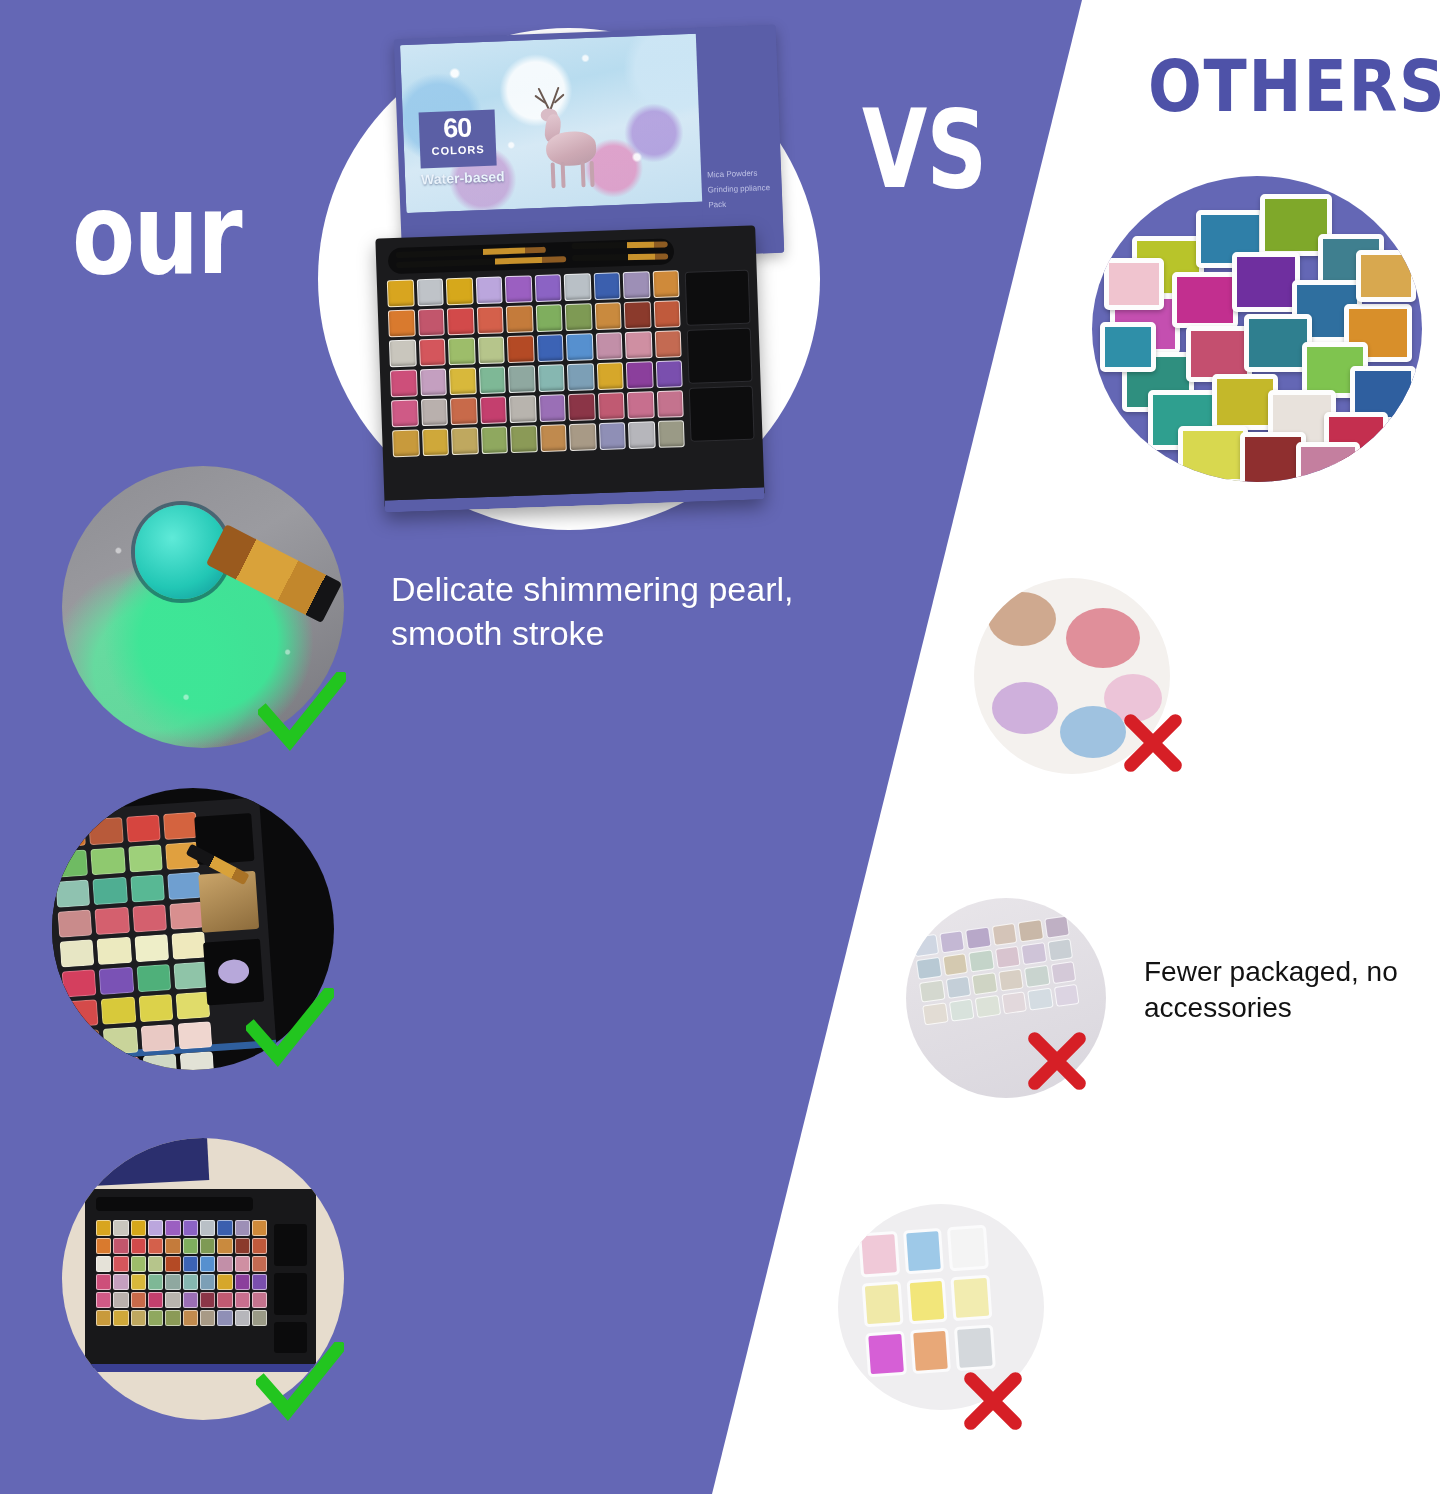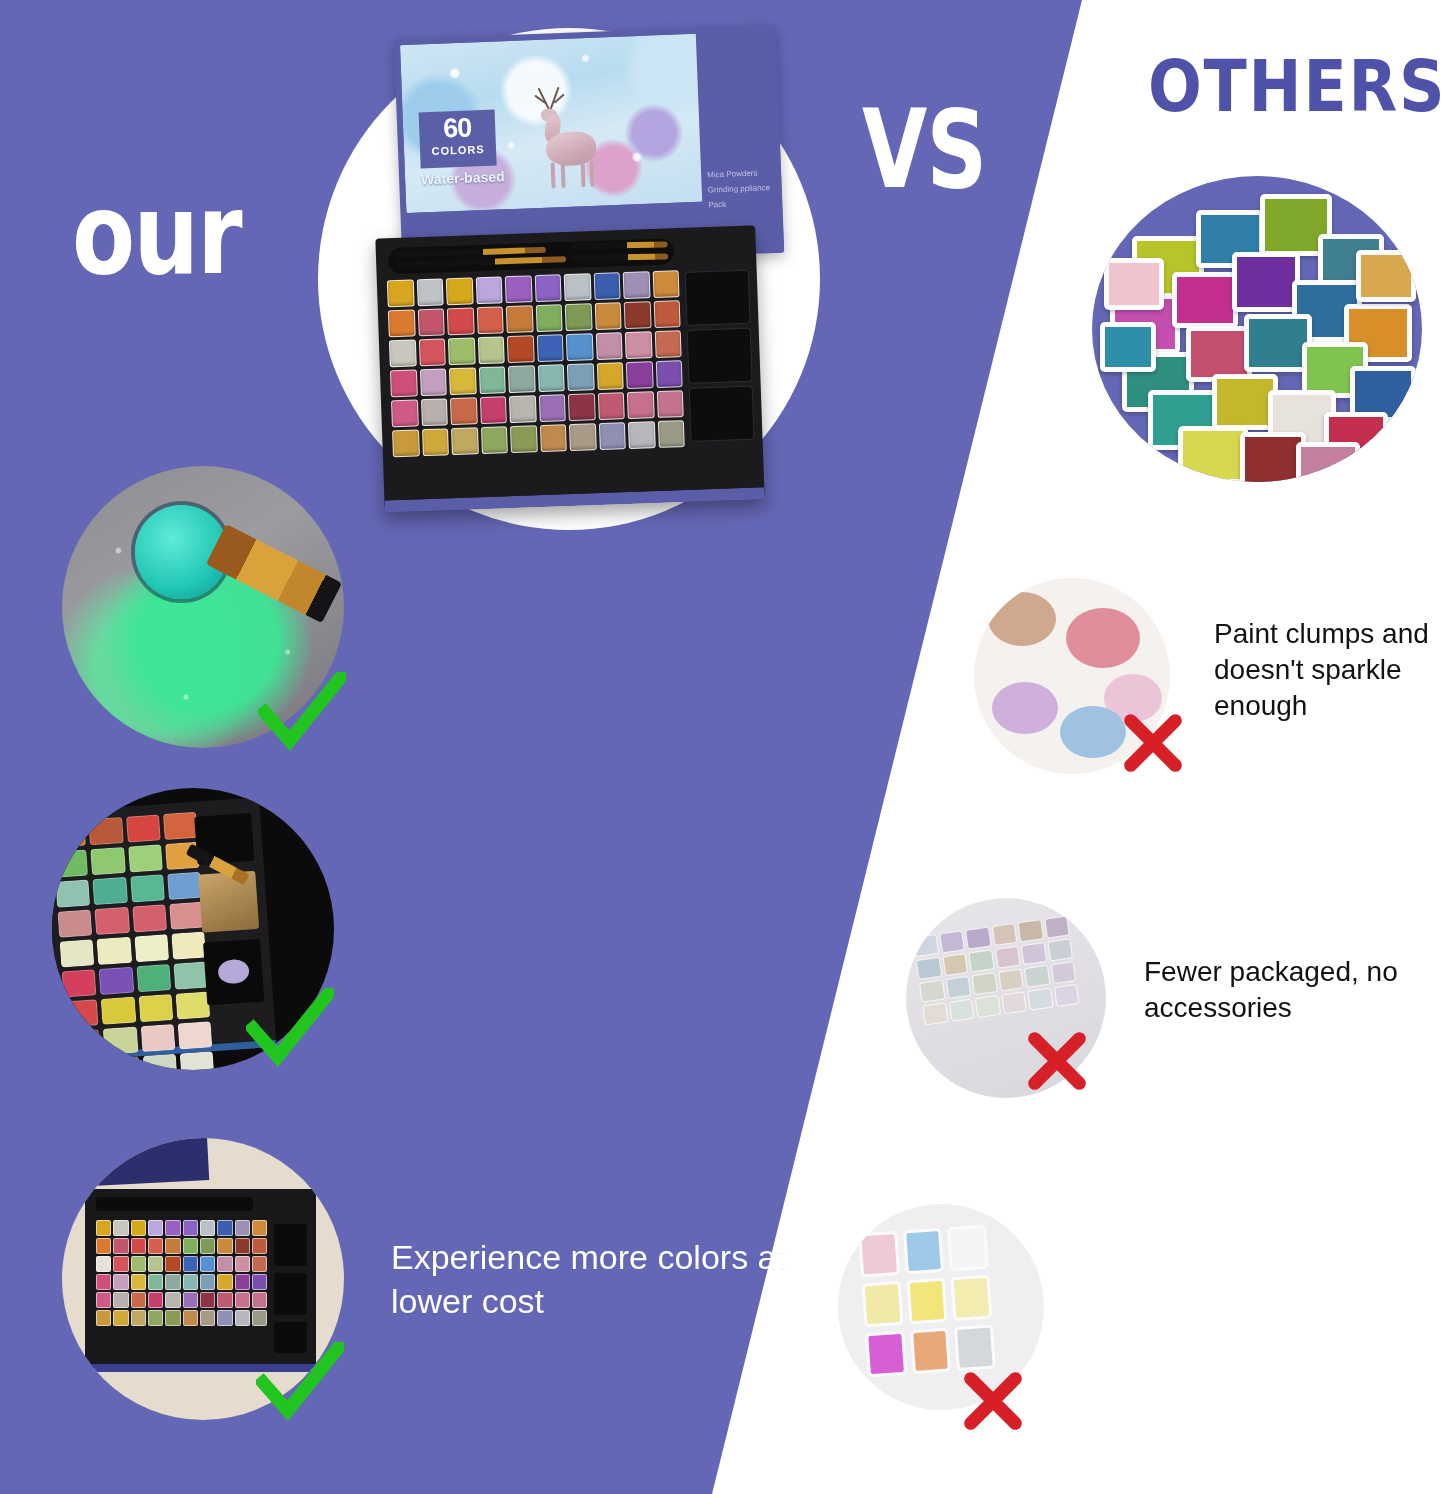--- a/index.html
+++ b/index.html
@@ -423,20 +423,21 @@
     </div>
 
   <div class="photo-circle p1">
     <div class="blob"></div>
     <div class="sheen"></div>
     <div class="pbrush"></div>
   </div>
   <svg class="tick" style="left:258px;top:672px;" viewBox="0 0 100 100">
     <path d="M8 46 L36 78 L94 6" fill="none" stroke="#22c51f" stroke-width="15" stroke-linecap="square" stroke-linejoin="miter"></path>
   </svg>
+  <div class="feat-text-left" style="left:391px;top:568px;width:500px;">Delicate shimmering pearl, smooth stroke</div>
 
   <div class="photo-circle p2">
     <div class="box">
       <div class="g" id="giftPans">
           <i class="" style="background: rgb(210, 114, 42);"></i>
           <i class="" style="background: rgb(184, 90, 58);"></i>
           <i class="" style="background: rgb(214, 69, 63);"></i>
           <i class="" style="background: rgb(212, 99, 63);"></i>
           <i class="" style="background: rgb(111, 187, 99);"></i>
           <i class="" style="background: rgb(143, 201, 111);"></i>
@@ -549,33 +550,31 @@
           <i class="" style="background: rgb(154, 154, 134);"></i>
         </div>
       <div class="w3" style="top:20%;height:24%;"></div>
       <div class="w3" style="top:48%;height:24%;"></div>
       <div class="w3" style="top:76%;height:18%;"></div>
     </div>
   </div>
   <svg class="tick" style="left:256px;top:1342px;" viewBox="0 0 100 100">
     <path d="M8 46 L36 78 L94 6" fill="none" stroke="#22c51f" stroke-width="15" stroke-linecap="square" stroke-linejoin="miter"></path>
   </svg>
-  <div class="feat-text-left" style="left:391px;top:1236px;width:400px;">Experience more colors at lower cost</div>
 
   <div class="photo-circle r1" id="clumpPhoto">
       <div class="dot" style="left: 14px; top: 14px; width: 68px; height: 54px; background: rgb(207, 169, 143);"></div>
       <div class="dot" style="left: 92px; top: 30px; width: 74px; height: 60px; background: rgb(224, 143, 154);"></div>
       <div class="dot" style="left: 130px; top: 96px; width: 58px; height: 48px; background: rgb(236, 196, 216);"></div>
       <div class="dot" style="left: 18px; top: 104px; width: 66px; height: 52px; background: rgb(207, 176, 220);"></div>
       <div class="dot" style="left: 86px; top: 128px; width: 66px; height: 52px; background: rgb(159, 194, 224);"></div>
     </div>
   <svg class="cross" style="left:1122px;top:712px;" viewBox="0 0 100 100">
     <path d="M14 14 L86 86 M86 14 L14 86" stroke="#d61f26" stroke-width="21" stroke-linecap="round"></path>
   </svg>
-  <div class="feat-text-right" style="left:1214px;top:616px;width:220px;">Paint clumps and doesn't sparkle enough</div>
 
   <div class="photo-circle r2">
     <div class="g" id="cheapPans">
         <i class="" style="background: rgb(207, 214, 226);"></i>
         <i class="" style="background: rgb(196, 184, 212);"></i>
         <i class="" style="background: rgb(184, 168, 201);"></i>
         <i class="" style="background: rgb(212, 196, 184);"></i>
         <i class="" style="background: rgb(201, 184, 168);"></i>
         <i class="" style="background: rgb(191, 176, 196);"></i>
         <i class="" style="background: rgb(184, 201, 212);"></i>

